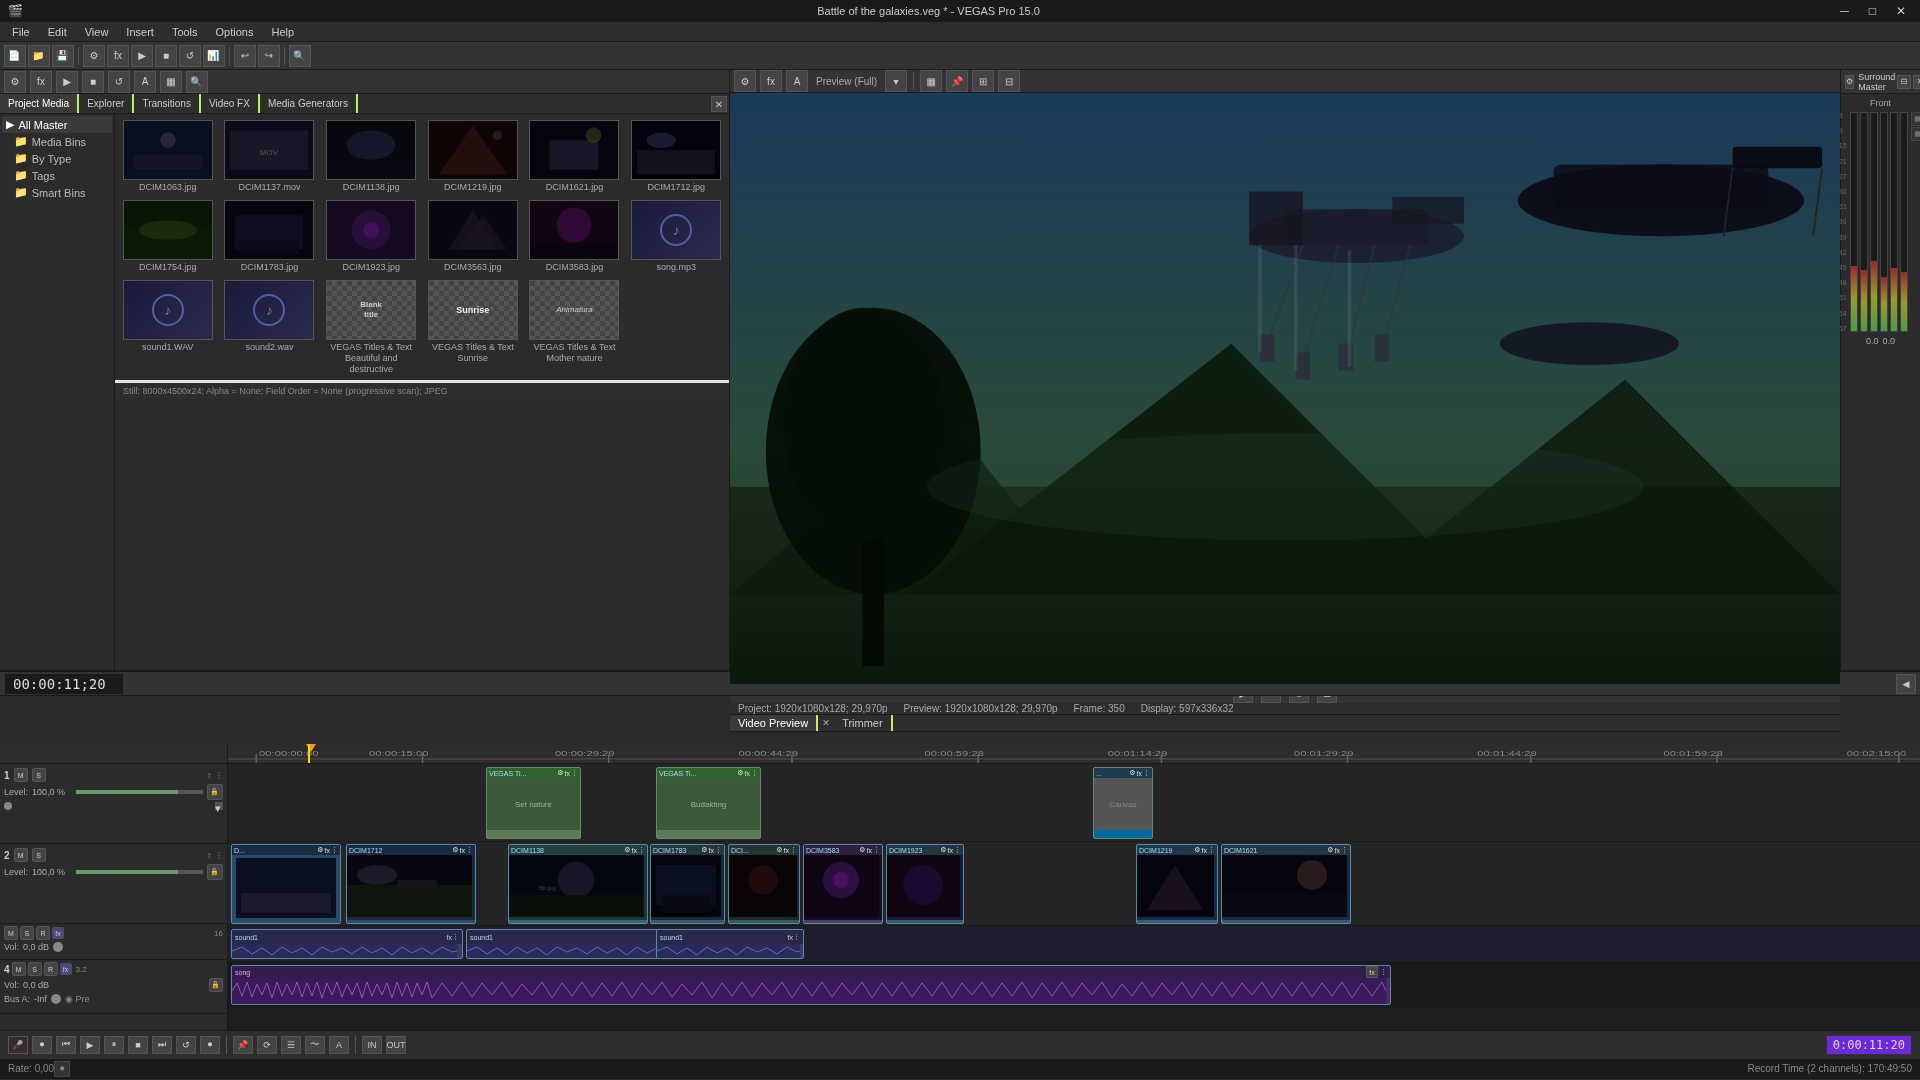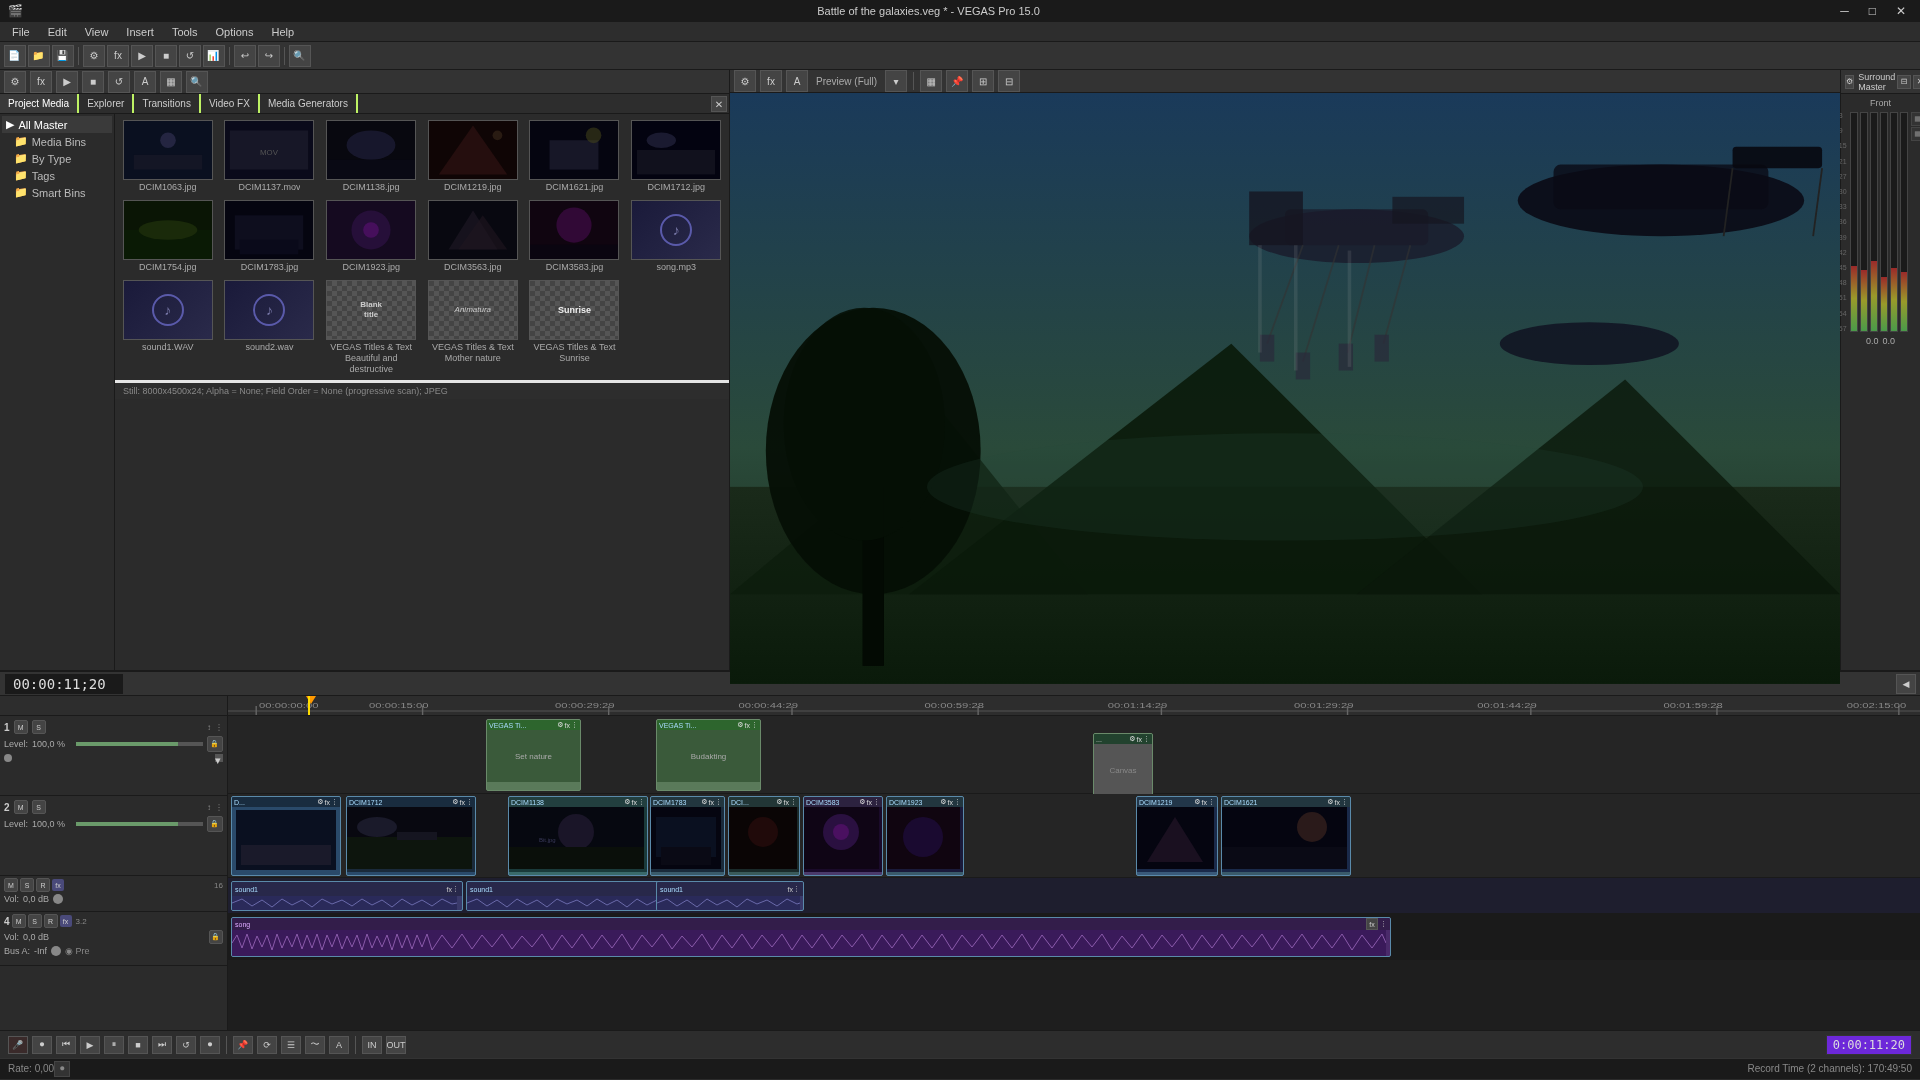--- a/index.html
+++ b/index.html
@@ -240,20 +240,21 @@
       width: 100%;
     }
 
     
     #timeline {
       height: 360px;
       background: #2b2b2b;
       border-top: 2px solid #1a1a1a;
       display: flex;
       flex-direction: column;
+      gap: 48px;
     }
 
     #timeline-toolbar {
       background: #333;
       height: 24px;
       display: flex;
       align-items: center;
       border-bottom: 1px solid #1a1a1a;
     }
 
@@ -683,33 +684,33 @@
               <div style="position:absolute; inset:0; display:flex; align-items:center; justify-content:center; flex-direction:column; padding:4px;">
                 <div style="font-size:8px; color:#ccc; text-align:center; font-weight:bold; line-height:1.3;">Blank<br>title</div>
               </div>
             </div>
             <div class="thumb-label" style="max-width:90px; white-space:normal; text-align:center; line-height:1.2;">VEGAS Titles &amp; Text Beautiful and destructive</div>
           </div>
 
           <div class="thumb-item">
             <div class="thumb-img bg-checkered" style="position:relative;">
               <div style="position:absolute; inset:0; display:flex; align-items:center; justify-content:center; flex-direction:column; padding:4px;">
+                <div style="font-size:9px; color:#eee; text-align:center; font-weight:bold;">Sunrise</div>
+              </div>
+            </div>
+            <div class="thumb-label" style="max-width:90px; white-space:normal; text-align:center; line-height:1.2;">VEGAS Titles &amp; Text Sunrise</div>
+          </div>
+
+          <div class="thumb-item">
+            <div class="thumb-img bg-checkered" style="position:relative;">
+              <div style="position:absolute; inset:0; display:flex; align-items:center; justify-content:center; flex-direction:column; padding:4px;">
                 <div style="font-size:8px; color:#ccc; text-align:center; line-height:1.3; font-style:italic;">Animatura</div>
               </div>
             </div>
             <div class="thumb-label" style="max-width:90px; white-space:normal; text-align:center; line-height:1.2;">VEGAS Titles &amp; Text Mother nature</div>
-          </div>
-
-          <div class="thumb-item">
-            <div class="thumb-img bg-checkered" style="position:relative;">
-              <div style="position:absolute; inset:0; display:flex; align-items:center; justify-content:center; flex-direction:column; padding:4px;">
-                <div style="font-size:9px; color:#eee; text-align:center; font-weight:bold;">Sunrise</div>
-              </div>
-            </div>
-            <div class="thumb-label" style="max-width:90px; white-space:normal; text-align:center; line-height:1.2;">VEGAS Titles &amp; Text Sunrise</div>
           </div>
 
         </div>
 
         <div style="background:#2d2d2d; padding:3px 8px; font-size:9px; color:#888; border-top:3px solid #e5e5e5;">
           <span>Still: 8000x4500x24; Alpha = None; Field Order = None (progressive scan); JPEG</span>
         </div>
       </div>
     </div>
   </div>
@@ -1024,21 +1025,21 @@
           <div class="clip-header" style="background:rgba(0,80,0,0.5); display:flex; align-items:center; gap:1px; padding:1px 2px;">
             <span style="font-size:7px; color:#adf;">VEGAS Ti...</span>
             <span style="font-size:7px; margin-left:auto; cursor:pointer;">⚙</span>
             <span style="font-size:7px; cursor:pointer;">fx</span>
             <span style="font-size:7px; cursor:pointer;">⋮</span>
           </div>
           <div style="background:#3a5a3a; height:52px; display:flex; align-items:center; justify-content:center; font-size:8px; color:#aaa;">
             Budakting
           </div>
         </div>
-        <div class="track-clip title" style="left:865px; width:60px; height:72px; top:17px; background:#15803d;text-align:center;">
+        <div class="track-clip title" style="left:865px; width:60px; height:72px; top:3px; background:#0369a1;text-align:center;">
           <div class="clip-header" style="background:rgba(40,40,40,0.7); display:flex; align-items:center; gap:1px; padding:1px 2px;">
             <span style="font-size:7px; color:#ccc;">...</span>
             <span style="font-size:7px; margin-left:auto; cursor:pointer;">⚙</span>
             <span style="font-size:7px; cursor:pointer;">fx</span>
             <span style="font-size:7px; cursor:pointer;">⋮</span>
           </div>
           <div style="background:#555; height:52px; display:flex; align-items:center; justify-content:center; font-size:8px; color:#888;">
             Canvas
           </div>
         </div>

